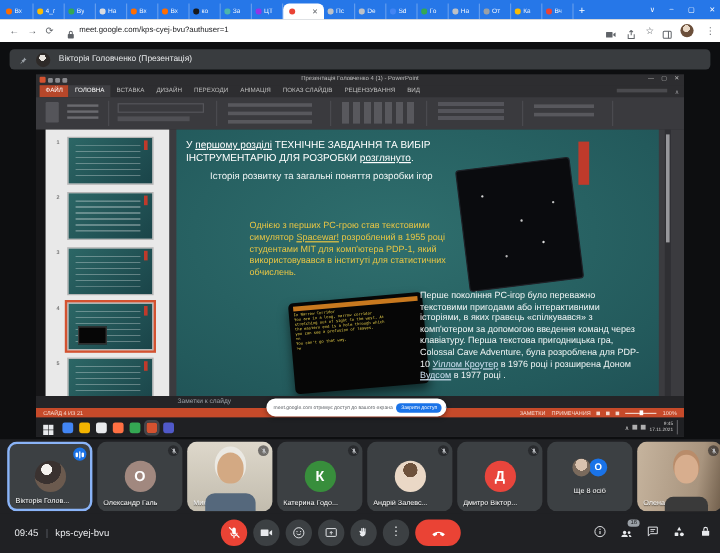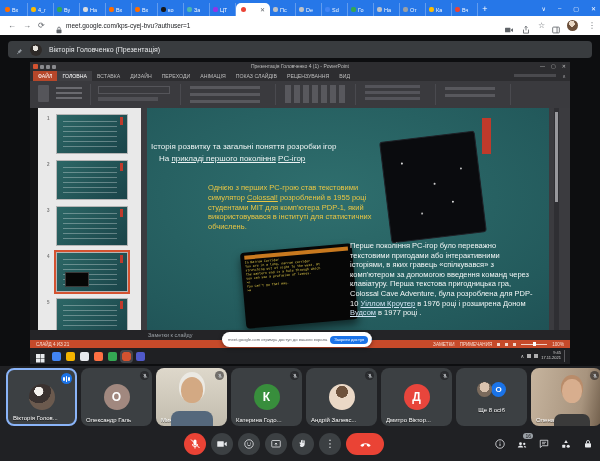--- a/index.html
+++ b/index.html
@@ -57,21 +57,21 @@
   .thumb::after{content:"";position:absolute;right:4px;top:2px;width:3px;height:8px;background:#bf3a2b;}
   .thumb .tn{position:absolute;left:-10px;top:1px;font-size:4.5px;color:#777;}
   .thumb i{display:none;}
   .thumb.sel i{display:block;position:absolute;left:8px;bottom:4px;width:22px;height:13px;background:#060606;border:1px solid #3a3a3a;}
   .vscroll{position:absolute;left:524px;top:46px;width:5px;height:222px;background:#2f2f33;}
   .vscroll i{position:absolute;left:1px;top:4px;width:3px;height:90px;background:#98989c;display:block;}
 
   
   .slide{position:absolute;left:117px;top:46px;width:402px;height:222px;overflow:hidden;background:radial-gradient(130% 130% at 45% 40%,#2f6f6e 0%,#235a5c 48%,#163d45 100%);}
   .s-intro{position:absolute;left:8px;top:7px;width:232px;font-size:8.4px;line-height:1.32;color:#fff;}
-  .s-line2{position:absolute;left:4px;top:34px;font-size:8px;color:#eef4f4;}
+  .s-line2{position:absolute;left:28px;top:34px;font-size:8px;color:#eef4f4;}
   .s-line3{position:absolute;left:12px;top:46px;font-size:8px;color:#eef4f4;}
   .redbar{position:absolute;left:335px;top:10px;width:9px;height:36px;background:#bf3a2b;}
   .spacewar{position:absolute;left:238px;top:28px;width:94px;height:100px;background:#0a0b0e;border:1px solid #1e2026;border-radius:3px;transform:rotate(-7deg);}
   .spacewar i{position:absolute;left:18px;top:22px;width:2px;height:2px;border-radius:50%;background:#d7d7d7;display:block;box-shadow:30px 24px 0 #c9c9c9,14px 52px 0 #b5b5b5,46px 44px 0 #dddddd,58px 12px 0 #bdbdbd;}
   .s-yellow{position:absolute;left:61px;top:75px;width:168px;font-size:7.5px;line-height:1.3;color:#e9c644;}
   .term{position:absolute;left:96px;top:140px;width:112px;height:76px;background:#060606;border-radius:4px;transform:rotate(-5deg);padding:3px 4px;box-sizing:border-box;box-shadow:0 5px 9px rgba(0,0,0,.55);}
   .term .amber{height:3.5px;background:#c8791f;margin-bottom:1.5px;}
   .tline{font-family:"DejaVu Sans Mono",monospace;font-size:3.2px;line-height:1.25;color:#e7cf4a;white-space:nowrap;overflow:hidden;}
   .s-right{position:absolute;left:203px;top:133px;width:184px;font-size:7.5px;line-height:1.28;color:#f2f6f6;}
   .s-right .u{color:#cfe2f3;}
@@ -347,33 +347,33 @@
             <b class="tn">4</b>
             <i></i>
           </div>
           <div class="thumb">
             <b class="tn">5</b>
 
           </div>
         </div>
 
       <div class="slide">
+        <div class="s-intro">
+          
+        <span>У </span><span class=" u">першому розділі</span><span> ТЕХНІЧНЕ ЗАВДАННЯ ТА ВИБІР ІНСТРУМЕНТАРІЮ ДЛЯ РОЗРОБКИ </span><span class=" u">розглянуто</span><span>.</span></div>
         <div class="s-line2">
           
         <span>Історія розвитку та загальні поняття розробки ігор</span></div>
-        <div class="s-line3">
-          
-        <span>На </span><span class=" u">прикладі першого покоління</span><span> </span><span class=" u">PC-ігор</span></div>
         <div class="redbar"></div>
         <div class="spacewar">
             <i></i>
           </div>
         <div class="s-yellow">
           
-        <span>Однією з перших PC-грою став текстовими симулятор </span><span class=" u">Colossal!</span><span> розроблений в 1955 році студентами MIT для комп'ютера PDP-1, який використовувався в інституті для статистичних обчислень.</span></div>
+        <span>Однією з перших PC-грою став текстовими симулятор </span><span class=" u">Spacewar!</span><span> розроблений в 1955 році студентами MIT для комп'ютера PDP-1, який використовувався в інституті для статистичних обчислень.</span></div>
         <div class="term">
           <div class="amber"></div>
           <div>
 
           <div class="tline">In Narrow Corridor</div>
               <div class="tline">You are in a long, narrow corridor</div>
               <div class="tline">stretching out of sight to the west. At</div>
               <div class="tline">the eastern end is a hole through which</div>
               <div class="tline">you can see a profusion of leaves.</div>
               <div class="tline">&gt;n</div>
@@ -538,20 +538,25 @@
             <path fill="#c5c8cc" d="M12 15a3 3 0 0 0 3-3V6a3 3 0 0 0-6 0v6a3 3 0 0 0 3 3zm6-3h-1.7A4.3 4.3 0 0 1 12 16.3 4.3 4.3 0 0 1 7.7 12H6a6 6 0 0 0 5 5.9V21h2v-3.1A6 6 0 0 0 18 12z"></path>
             <path stroke="#c5c8cc" stroke-width="2" d="M4 3l17 17" fill="none"></path>
           </svg>
         </span>
 
         <span class="pname">Олена Михайл...</span>
       </div>
     </div>
 
   <div class="meetbar">
+    <div class="mleft">
+      <span>09:45</span>
+      <span class="mdiv">|</span>
+      <span>kps-cyej-bvu</span>
+    </div>
     <div class="mcenter">
       <span class="mbtn red">
         <svg viewBox="0 0 24 24">
             <path fill="#fff" d="M12 15a3 3 0 0 0 3-3V6a3 3 0 0 0-6 0v6a3 3 0 0 0 3 3zm6-3h-1.7A4.3 4.3 0 0 1 12 16.3 4.3 4.3 0 0 1 7.7 12H6a6 6 0 0 0 5 5.9V21h2v-3.1A6 6 0 0 0 18 12z"></path>
             <path stroke="#fff" stroke-width="2" d="M4 3l17 17" fill="none"></path>
           </svg>
       </span>
       <span class="mbtn">
         <svg viewBox="0 0 24 24">
             <path fill="#e8eaed" d="M3.5 6.5h11a1 1 0 0 1 1 1v9a1 1 0 0 1-1 1h-11a1 1 0 0 1-1-1v-9a1 1 0 0 1 1-1zm13.5 4 4.5-3v9l-4.5-3z"></path>

